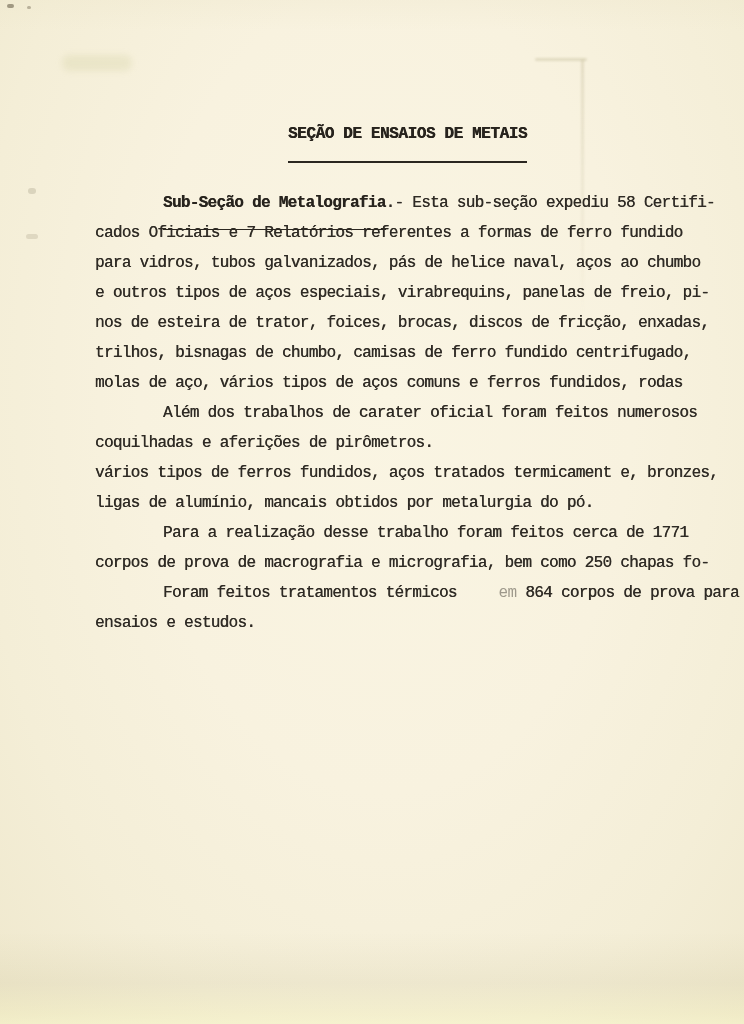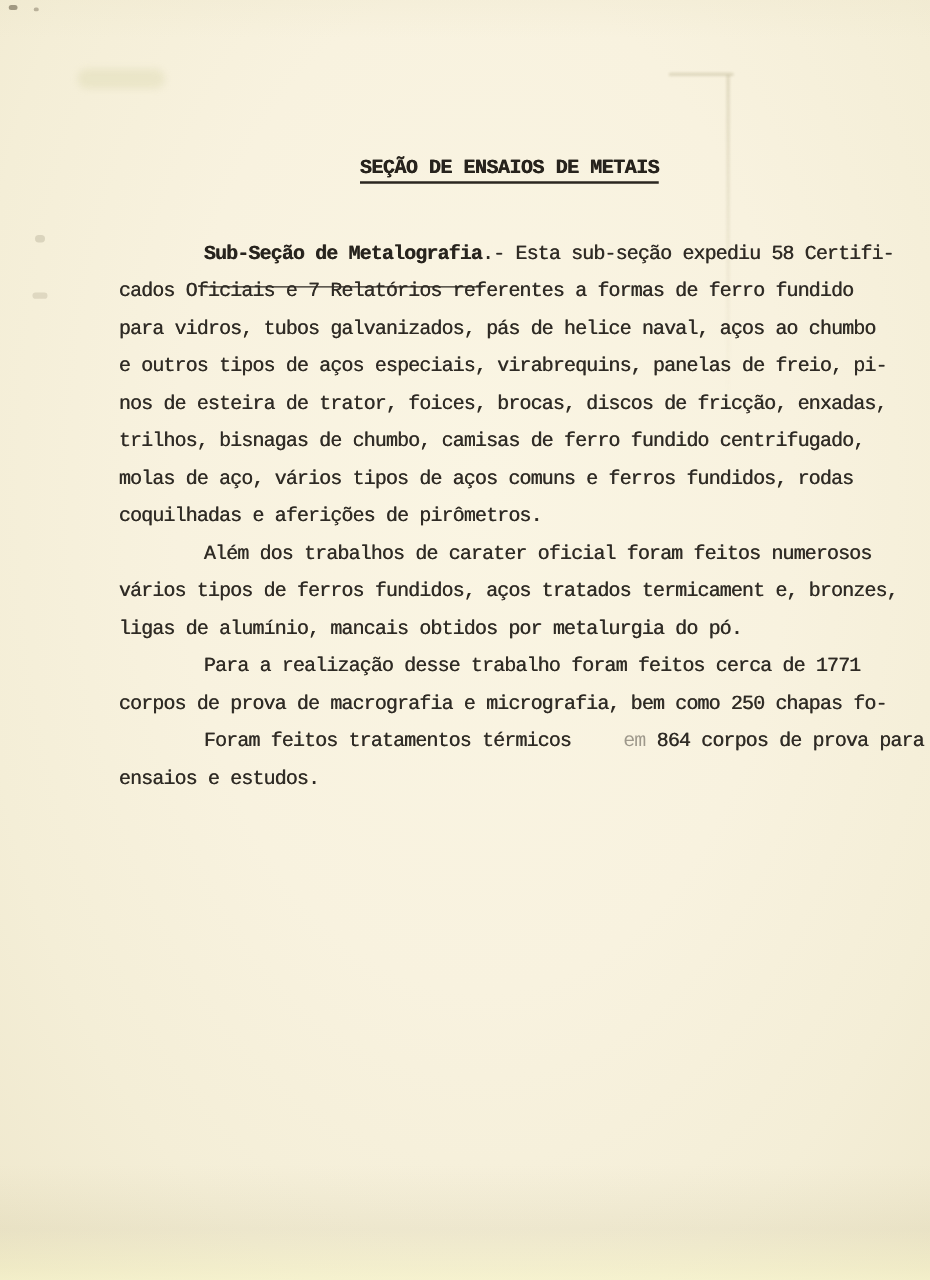--- a/index.html
+++ b/index.html
@@ -31,21 +31,21 @@
     text-align: center;
     height: 30px;
     margin-bottom: 33px;
   }
   .title {
     font-size: 16px;
     font-weight: bold;
     letter-spacing: -0.4px;
     color: #27231d;
     border-bottom: 2px solid #2b2720;
-    padding-bottom: 2px;
+    padding-bottom: 18px;
     text-shadow: 0.4px 0 0 #27231d;
     white-space: pre;
   }
   .line {
     height: 30px;
     line-height: 30px;
     font-size: 16px;
     letter-spacing: -0.7px;
     white-space: pre;
     text-shadow: 0.35px 0 0 rgba(46,42,36,0.85);
@@ -131,23 +131,23 @@
       <span class="title">SEÇÃO DE ENSAIOS DE METAIS</span>
     </div>
 
     <div class="line indent"><span class="u">Sub-Seção de Metalografia</span><span>.- Esta sub-seção expediu 58 Certifi-</span></div>
     <div class="line">cados Oficiais e 7 Relatórios referentes a formas de ferro fundido</div>
     <div class="line">para vidros, tubos galvanizados, pás de helice naval, aços ao chumbo</div>
     <div class="line">e outros tipos de aços especiais, virabrequins, panelas de freio, pi-</div>
     <div class="line">nos de esteira de trator, foices, brocas, discos de fricção, enxadas,</div>
     <div class="line">trilhos, bisnagas de chumbo, camisas de ferro fundido centrifugado,</div>
     <div class="line">molas de aço, vários tipos de aços comuns e ferros fundidos, rodas</div>
+    <div class="line indent">Além dos trabalhos de carater oficial foram feitos numerosos</div>
+
     <div class="line">coquilhadas e aferições de pirômetros.</div>
-
-    <div class="line indent">Além dos trabalhos de carater oficial foram feitos numerosos</div>
     <div class="line">vários tipos de ferros fundidos, aços tratados termicament e, bronzes,</div>
     <div class="line">ligas de alumínio, mancais obtidos por metalurgia do pó.</div>
 
     <div class="line indent">Para a realização desse trabalho foram feitos cerca de 1771</div>
     <div class="line">corpos de prova de macrografia e micrografia, bem como 250 chapas fo-</div>
 
     <div class="line indent"><span>Foram feitos tratamentos térmicos</span><span class="faint">  em </span><span>864 corpos de prova para</span></div>
     <div class="line">ensaios e estudos.</div>
 
   </div>

